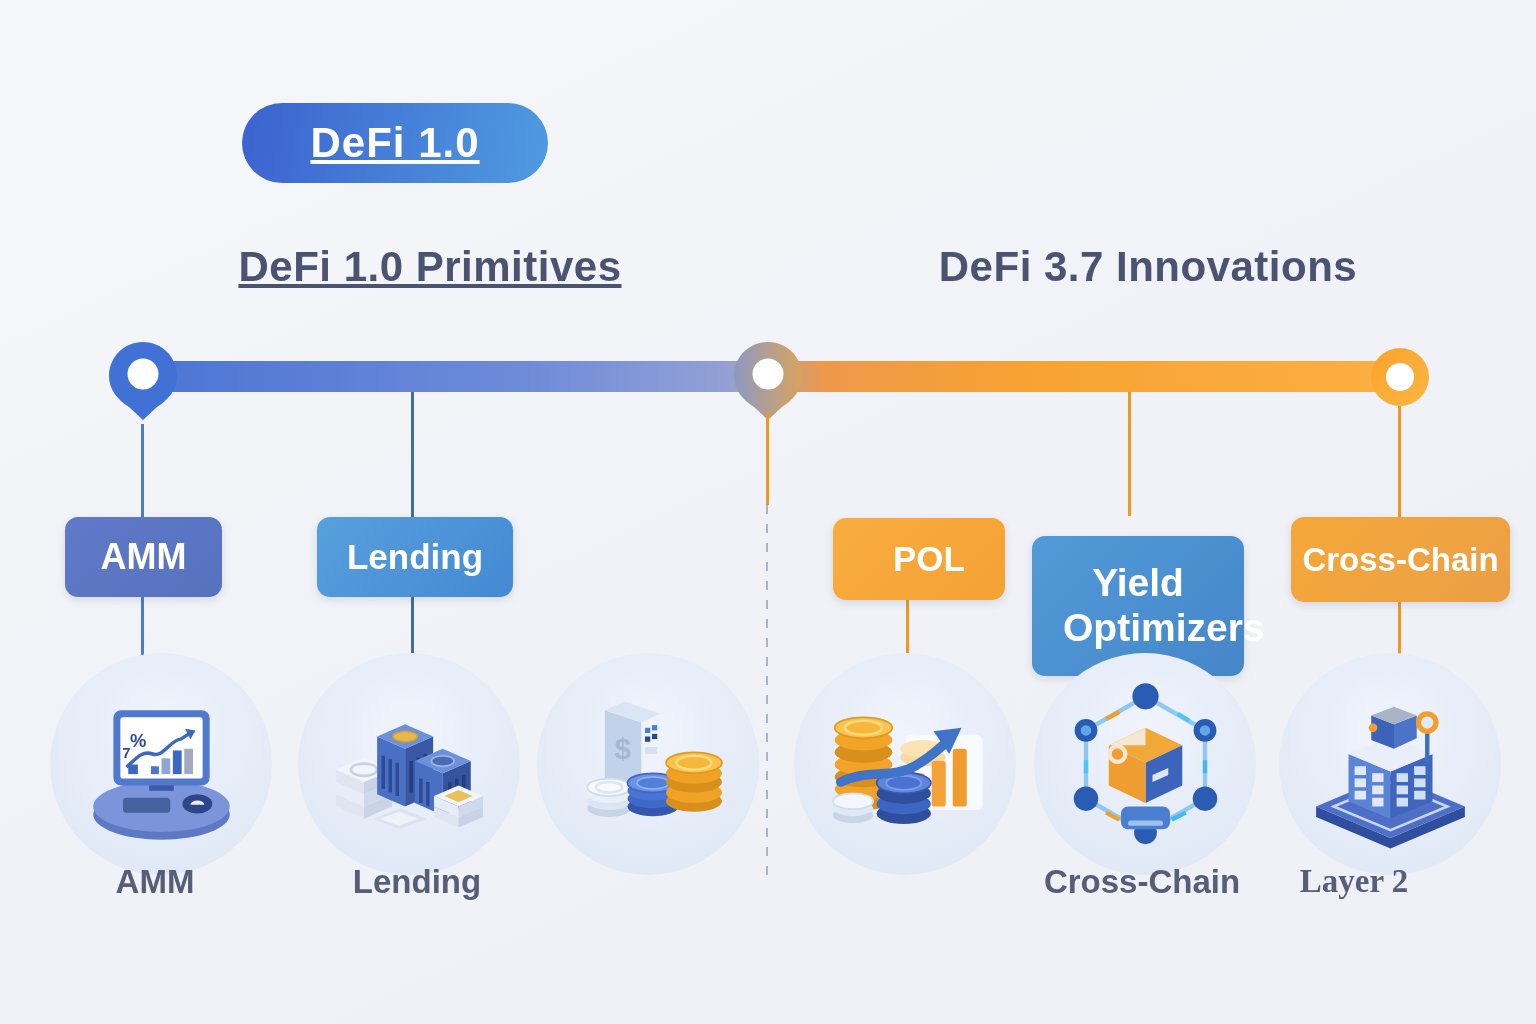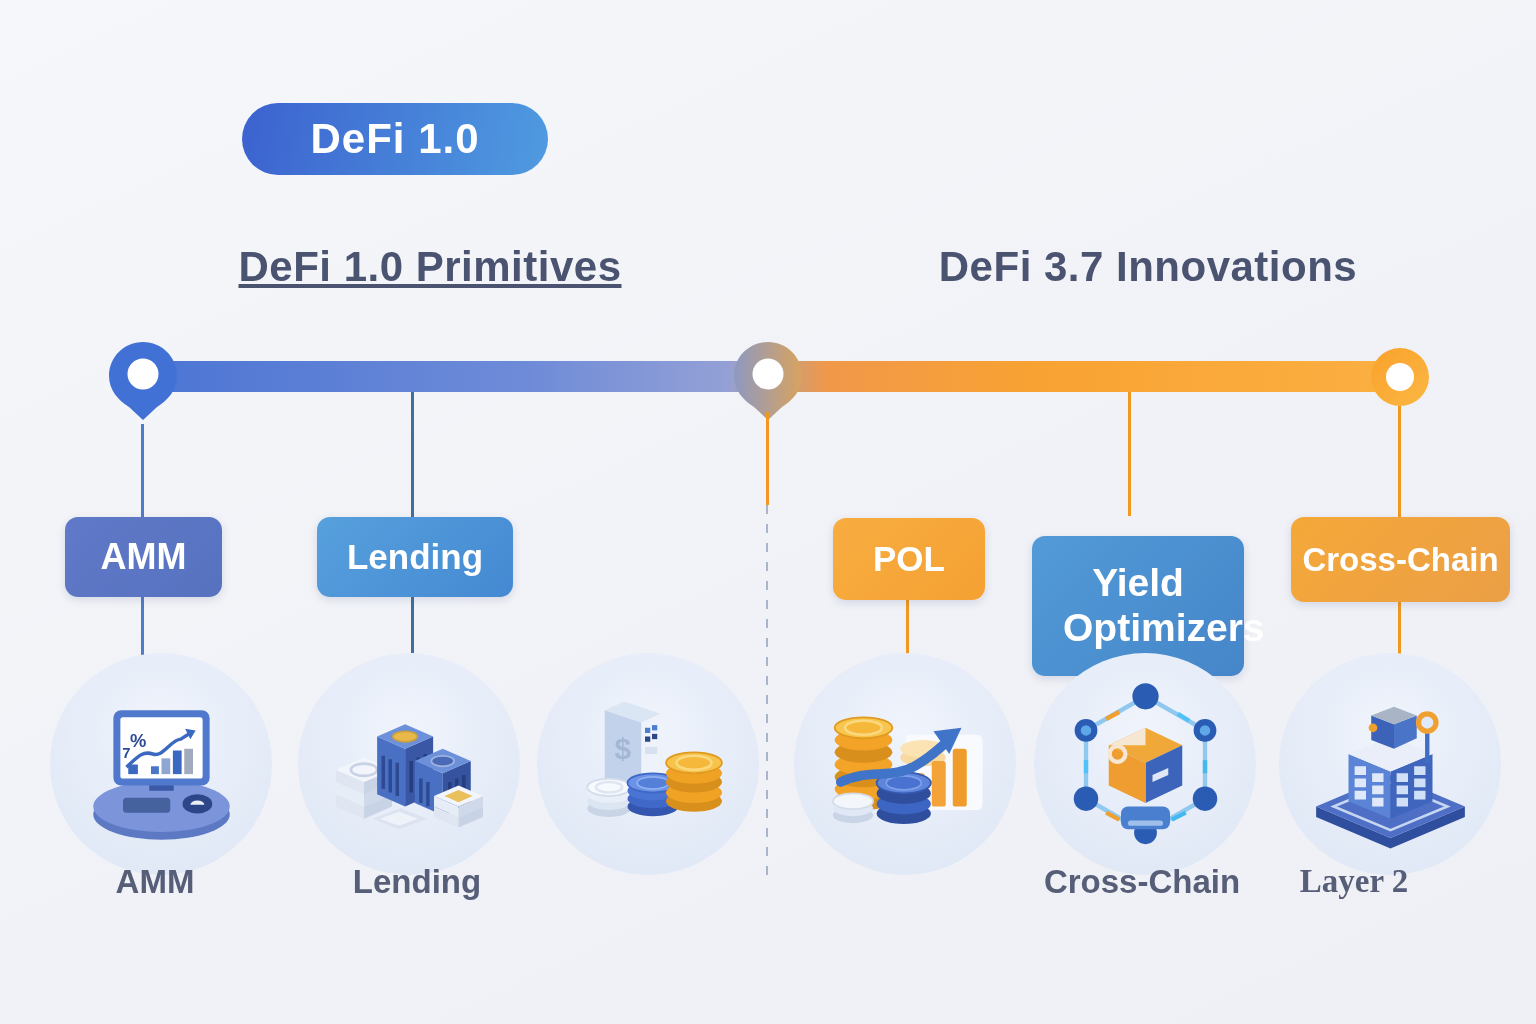--- a/index.html
+++ b/index.html
@@ -2,23 +2,24 @@
 <html><head>
 <meta charset="utf-8">
 <style>
   html,body{margin:0;padding:0;background:#e7e9ee;}
   .stage{
     position:relative;width:1536px;height:1024px;overflow:hidden;
     background:linear-gradient(155deg,#f6f7fa 0%,#f1f2f7 55%,#eef0f5 100%);
     font-family:"Liberation Sans",sans-serif;
   }
   .pill{
-    position:absolute;height:72px;border-radius:40px;color:#ffffff;
+    position:absolute;height:80px;border-radius:40px;color:#ffffff;
     font-weight:700;font-size:42px;display:flex;align-items:center;justify-content:center;
     letter-spacing:1px;
+    text-decoration:underline;
   }
   .pill-blue{left:242px;top:103px;width:306px;background:linear-gradient(100deg,#3c62cf 0%,#4f9be0 100%);}
   .pill-orange{left:986px;top:103px;width:306px;background:linear-gradient(100deg,#f89f1b 0%,#f9ac2f 100%);}
   .era-title{
     position:absolute;top:243px;width:600px;text-align:center;
     font-size:42px;font-weight:700;color:#4a5370;letter-spacing:.5px;
   }
   .era-title.left{left:130px;text-decoration:underline;}
   .era-title.right{left:848px;}
   .timeline-bar{
@@ -33,21 +34,21 @@
     position:absolute;left:766px;top:505px;width:2px;height:378px;
     background:repeating-linear-gradient(to bottom,#a9b5ca 0 9px,transparent 9px 19px);
   }
   .tagbox{
     position:absolute;border-radius:13px;color:#ffffff;font-weight:700;
     display:flex;align-items:center;justify-content:center;text-align:center;
     box-shadow:0 3px 8px rgba(50,70,130,.15);line-height:1.15;
   }
   .box-amm{left:65px;top:517px;width:157px;height:80px;font-size:36px;background:linear-gradient(135deg,#6079c8,#5672bf);}
   .box-lending{left:317px;top:517px;width:196px;height:80px;font-size:35px;background:linear-gradient(135deg,#57a0dd,#4489d2);}
-  .box-pol{left:833px;top:518px;width:152px;height:82px;font-size:35px;background:linear-gradient(135deg,#f8ad40,#f5a133);}
+  .box-pol{left:833px;top:518px;width:152px;height:82px;font-size:35px;background:linear-gradient(135deg,#f8ad40,#f5a133);padding-left:20px;}
   .box-yield{left:1032px;top:536px;width:212px;height:140px;font-size:39px;background:linear-gradient(135deg,#529ad8,#4586c8);}
   .box-cross{left:1291px;top:517px;width:219px;height:85px;font-size:33px;background:linear-gradient(135deg,#f5a838,#eb9f46);}
   .icon-circle{
     position:absolute;top:653px;width:222px;height:222px;border-radius:50%;
     background:radial-gradient(circle at 50% 36%,#f0f4fc 0%,#e5ecf8 55%,#dde6f4 100%);
     display:flex;align-items:center;justify-content:center;
   }
   .caption{
     position:absolute;top:863px;transform:translateX(-50%);
     font-size:33px;font-weight:700;color:#565e78;white-space:nowrap;

